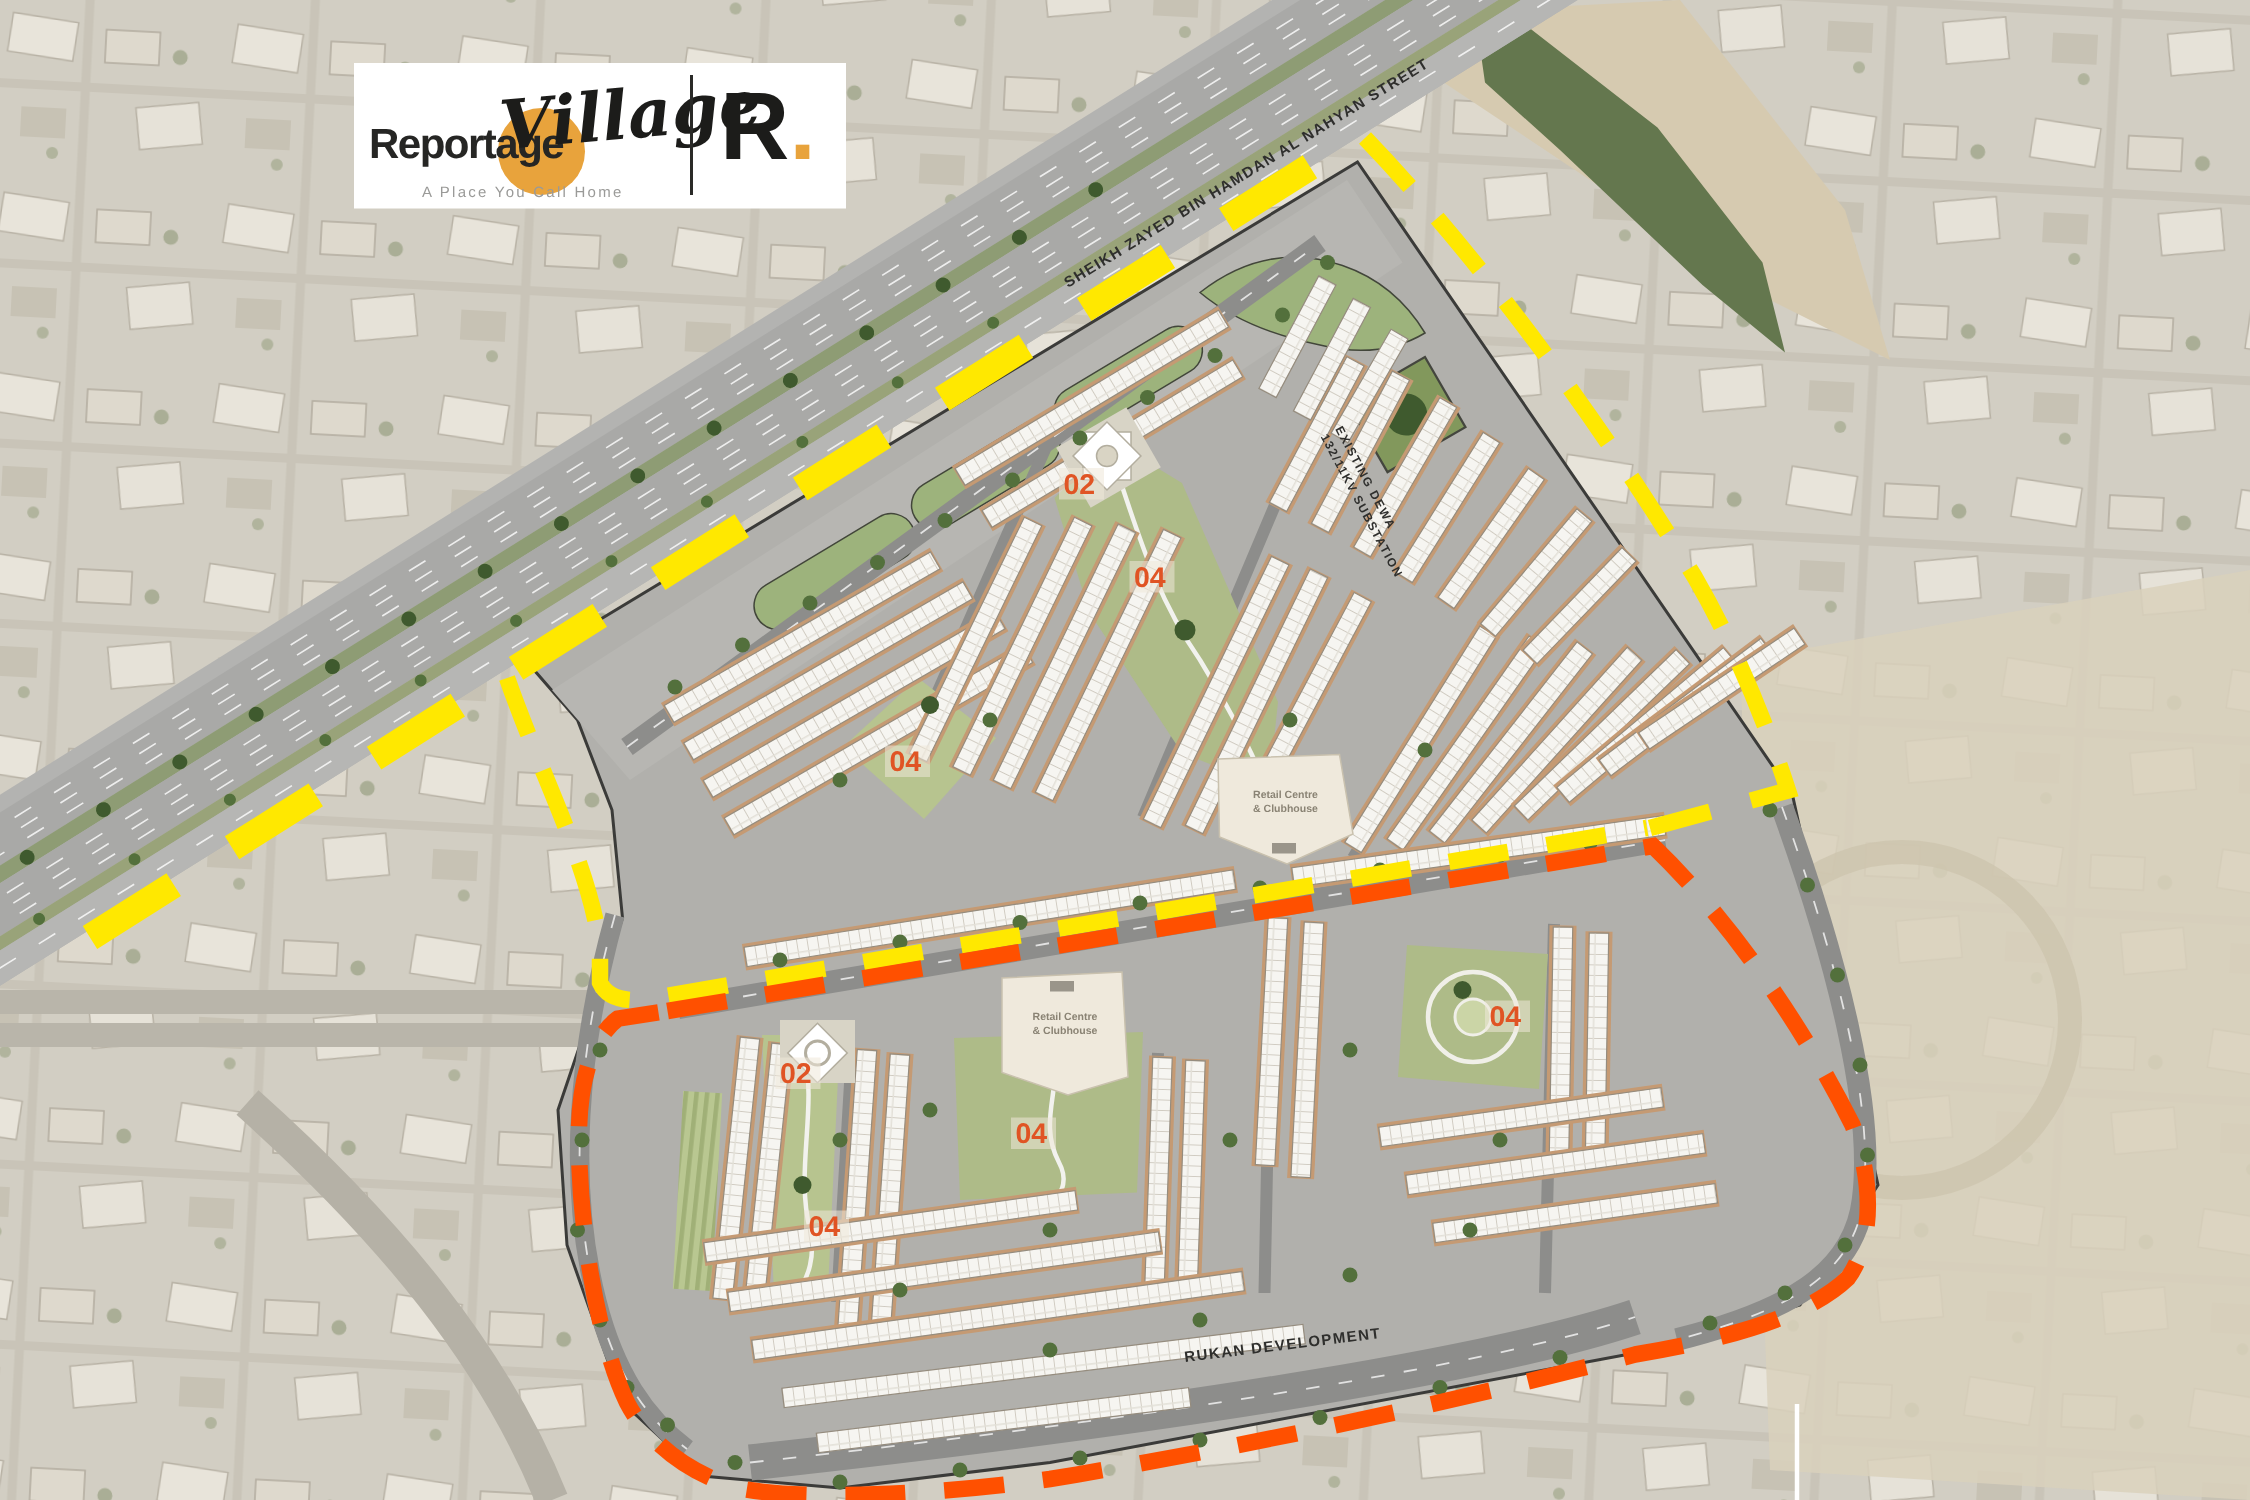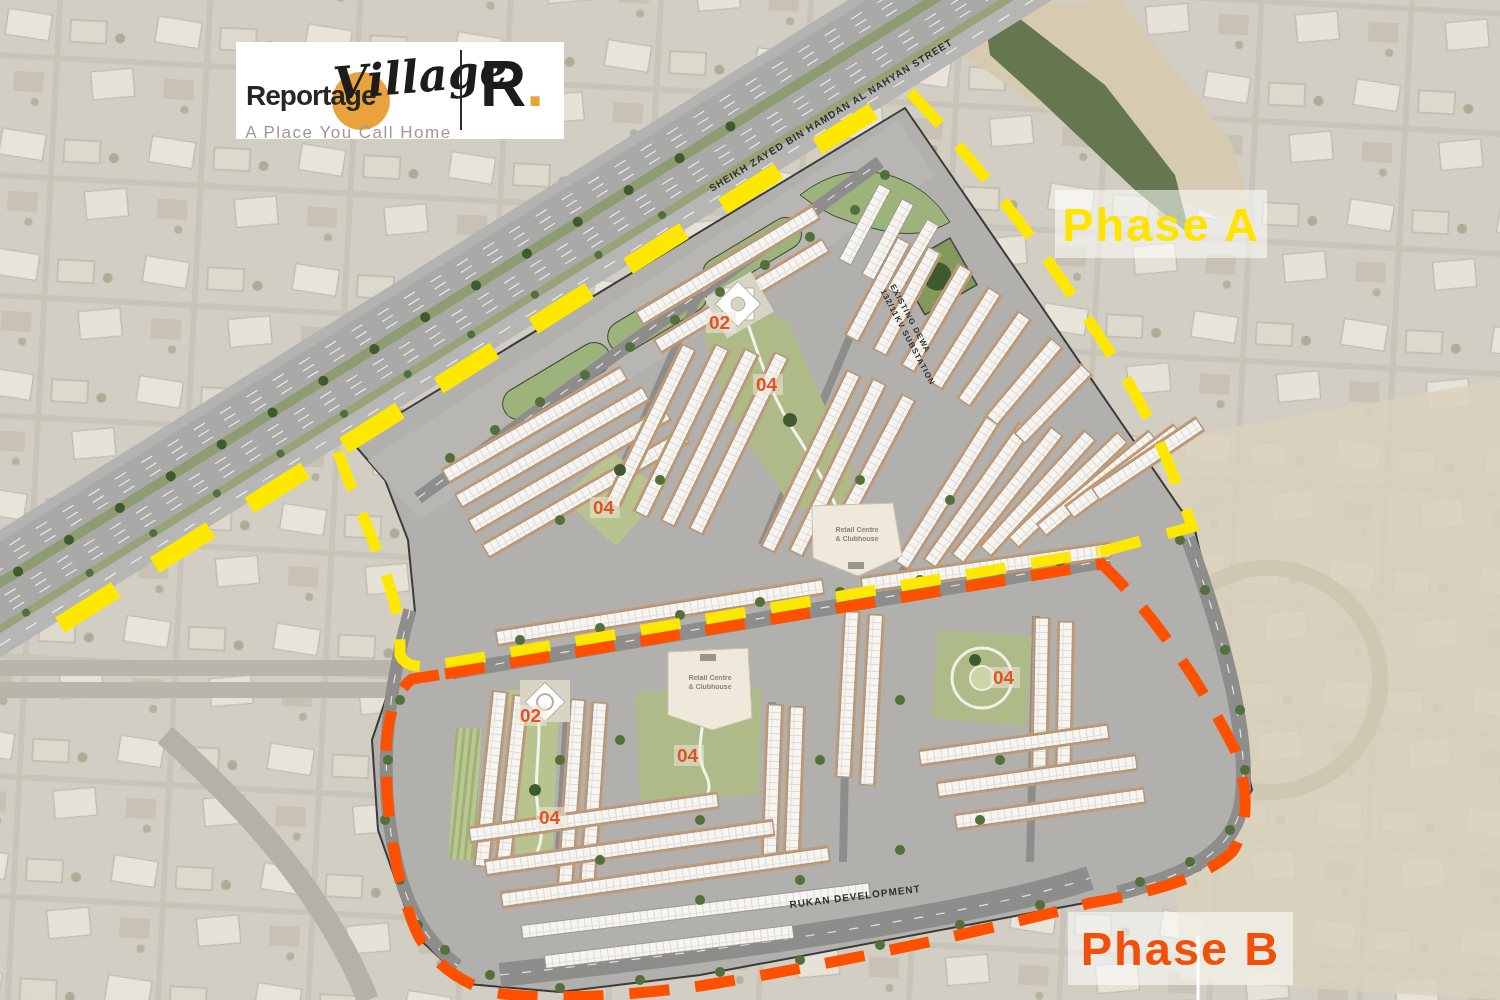--- a/index.html
+++ b/index.html
@@ -20,21 +20,21 @@
   .plotpad{fill:rgba(238,231,216,.55);}
   .plotnum{fill:#E05424;font-size:19px;font-weight:bold;}
   .tinytxt{fill:#8a8374;font-size:7px;font-weight:bold;text-anchor:middle;}
 
   
   .logo-card{position:absolute;left:236px;top:42px;width:328px;height:97px;background:#fff;}
   .logo-circle{position:absolute;left:96px;top:30px;width:58px;height:58px;border-radius:50%;}
   .logo-bold{position:absolute;left:10px;top:38px;font-size:28px;font-weight:bold;color:#262624;letter-spacing:-1px;}
   .logo-script{position:absolute;left:97px;top:8px;font-family:"DejaVu Serif",serif;font-style:italic;
                font-weight:bold;font-size:45px;color:#1c1c1a;transform:rotate(-5deg);}
-  .logo-tagline{position:absolute;left:0;top:81px;width:225px;text-align:center;font-size:17px;
+  .logo-tagline{position:absolute;left:0;top:81px;width:225px;text-align:center;font-size:10px;
                 color:#9a9a98;letter-spacing:1.5px;}
   .logo-divider{position:absolute;left:224px;top:8px;width:2px;height:80px;background:#2a2a28;}
   .logo-monogram{position:absolute;left:244px;top:10px;font-size:64px;font-weight:bold;color:#1c1c1a;line-height:1;}
 
   
   .phase-box{position:absolute;background:rgba(255,255,255,.55);display:flex;align-items:center;
              justify-content:center;font-weight:bold;font-size:47px;letter-spacing:2px;}
   #phaseA{left:1055px;top:190px;width:212px;height:68px;}
   #phaseB{left:1068px;top:912px;width:225px;height:73px;}
 </style>
@@ -491,16 +491,14 @@
 
   <div class="logo-card">
     <div class="logo-circle" style="background:#E8A33C;"></div>
     <div class="logo-bold">Reportage</div>
     <div class="logo-script">Village</div>
     <div class="logo-tagline">A Place You Call Home</div>
     <div class="logo-divider"></div>
     <div class="logo-monogram"><span>R</span><span style="color:#E8A33C;">.</span></div>
   </div>
 
-  <div id="phaseA" class="phase-box" style="color:#FFE400;">Phase A</div>
-  <div id="phaseB" class="phase-box" style="color:#F2500A;">Phase B</div>
 
 </div>
 
 </body></html>

